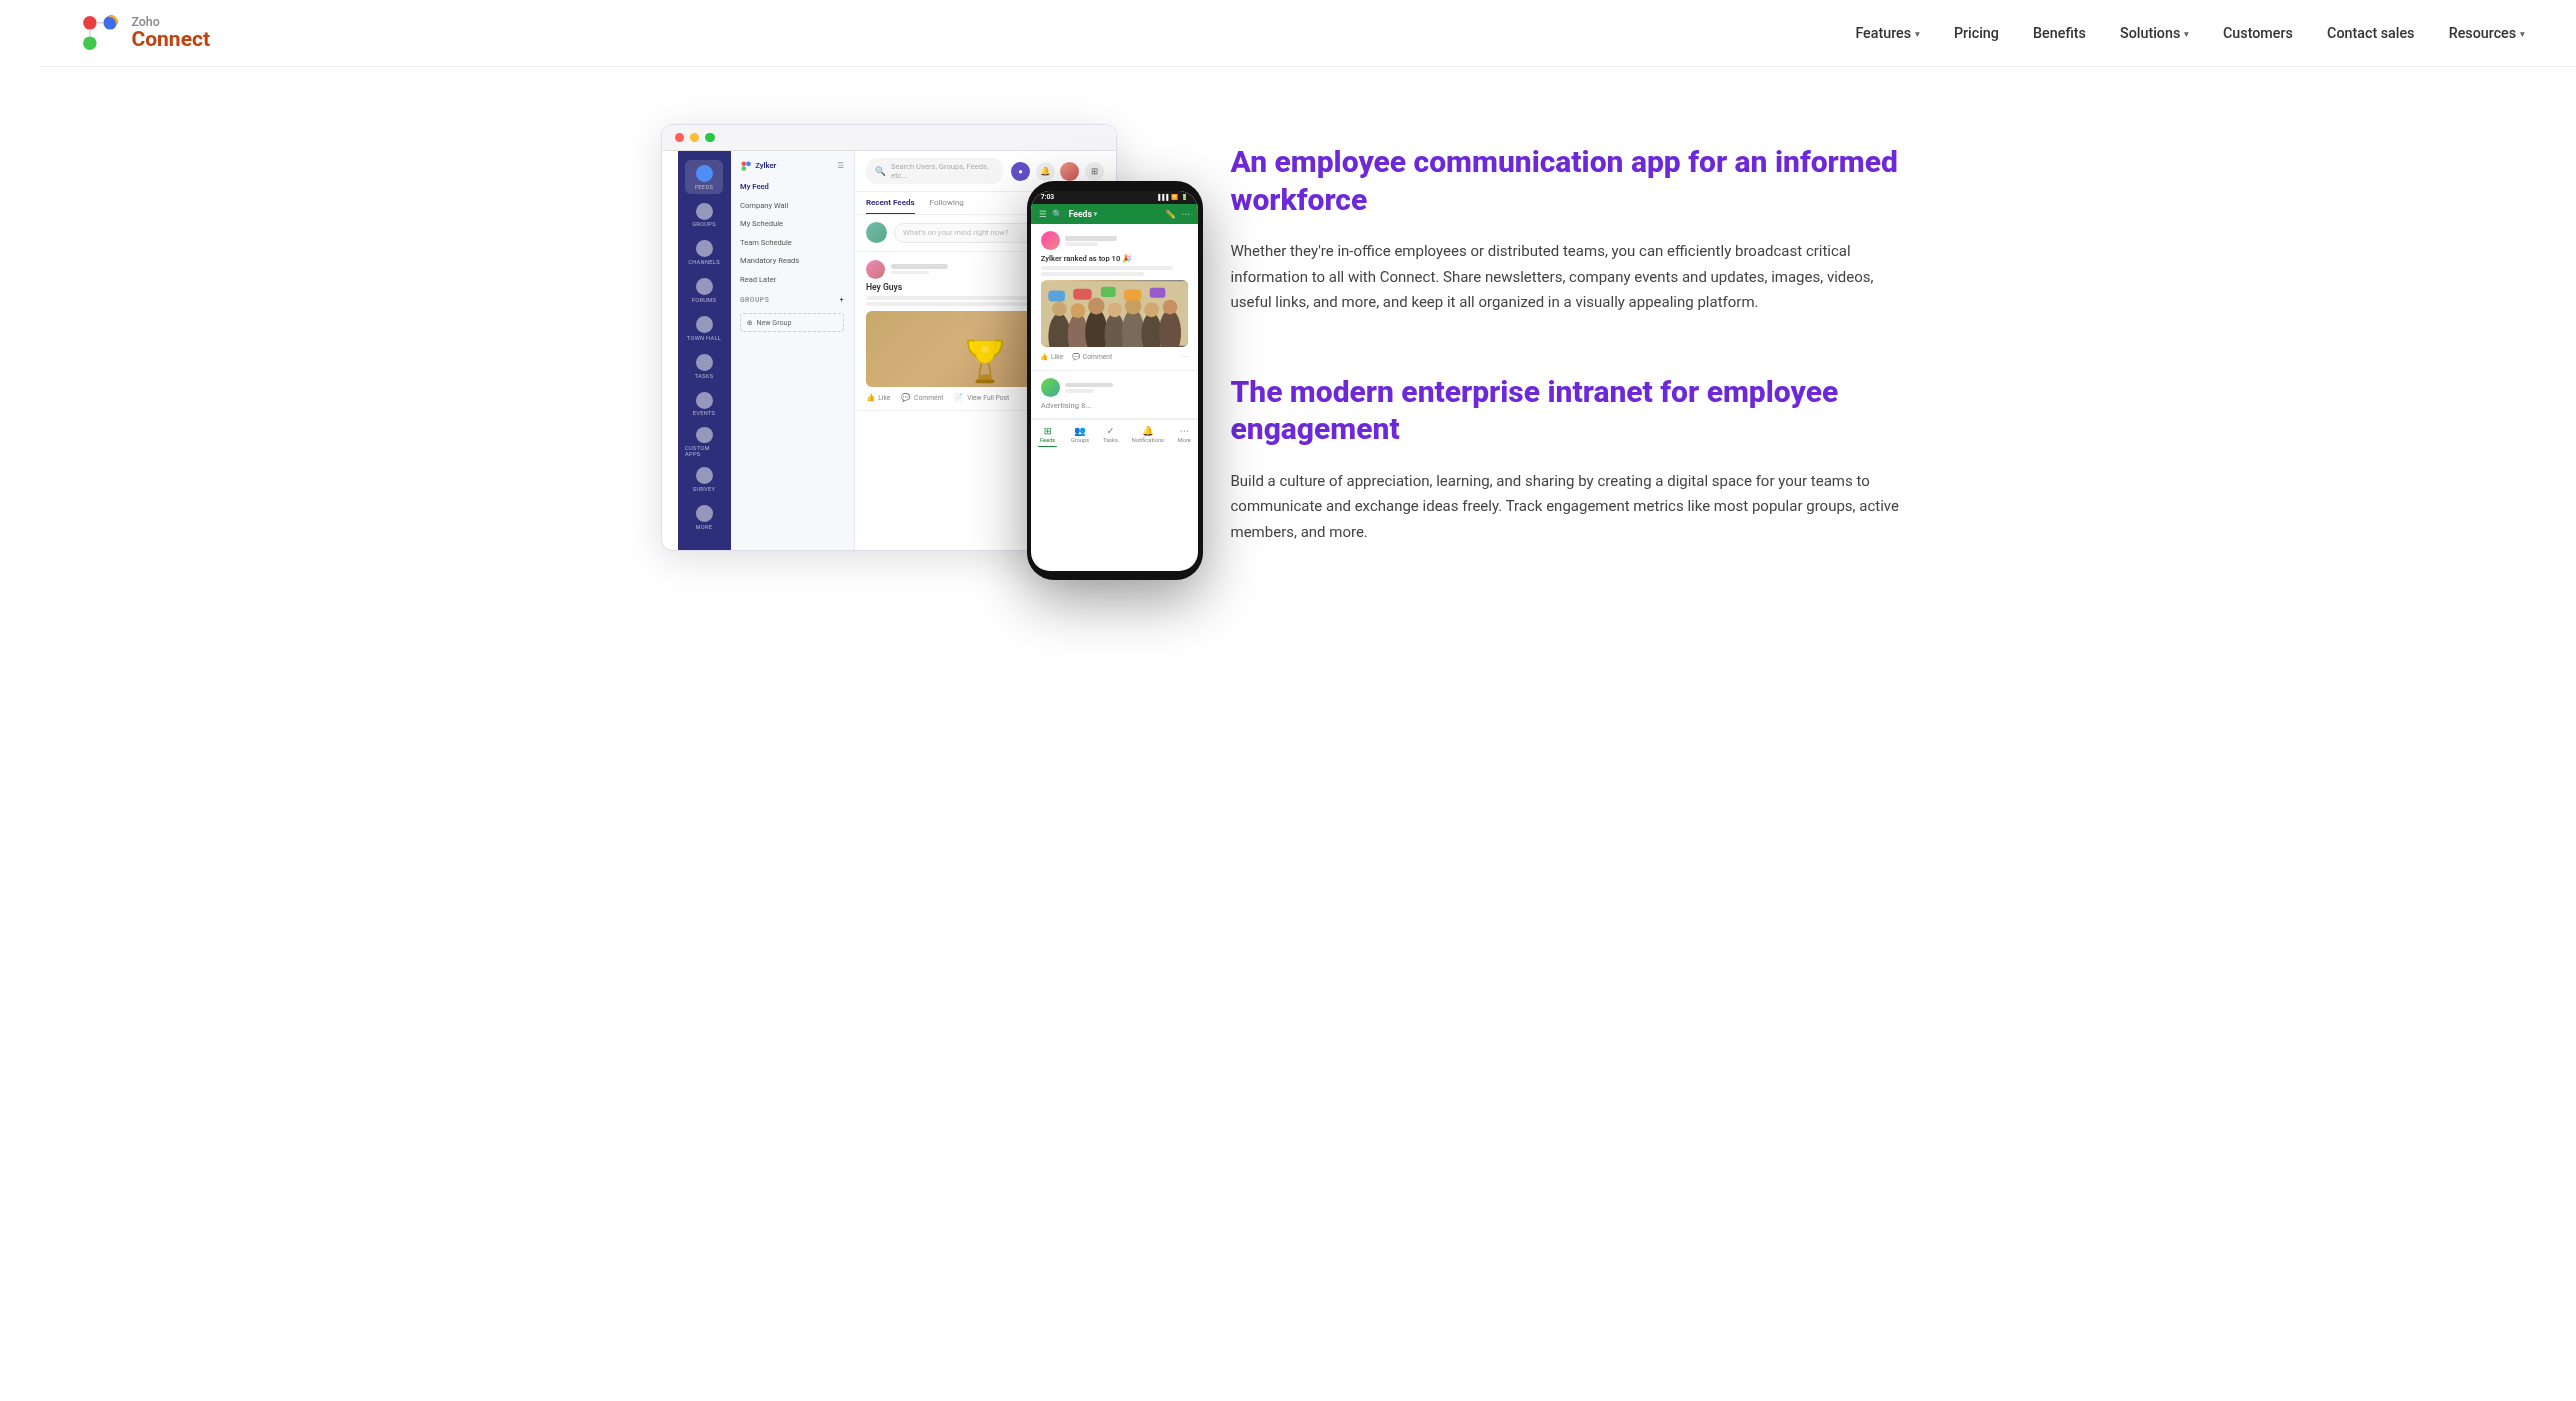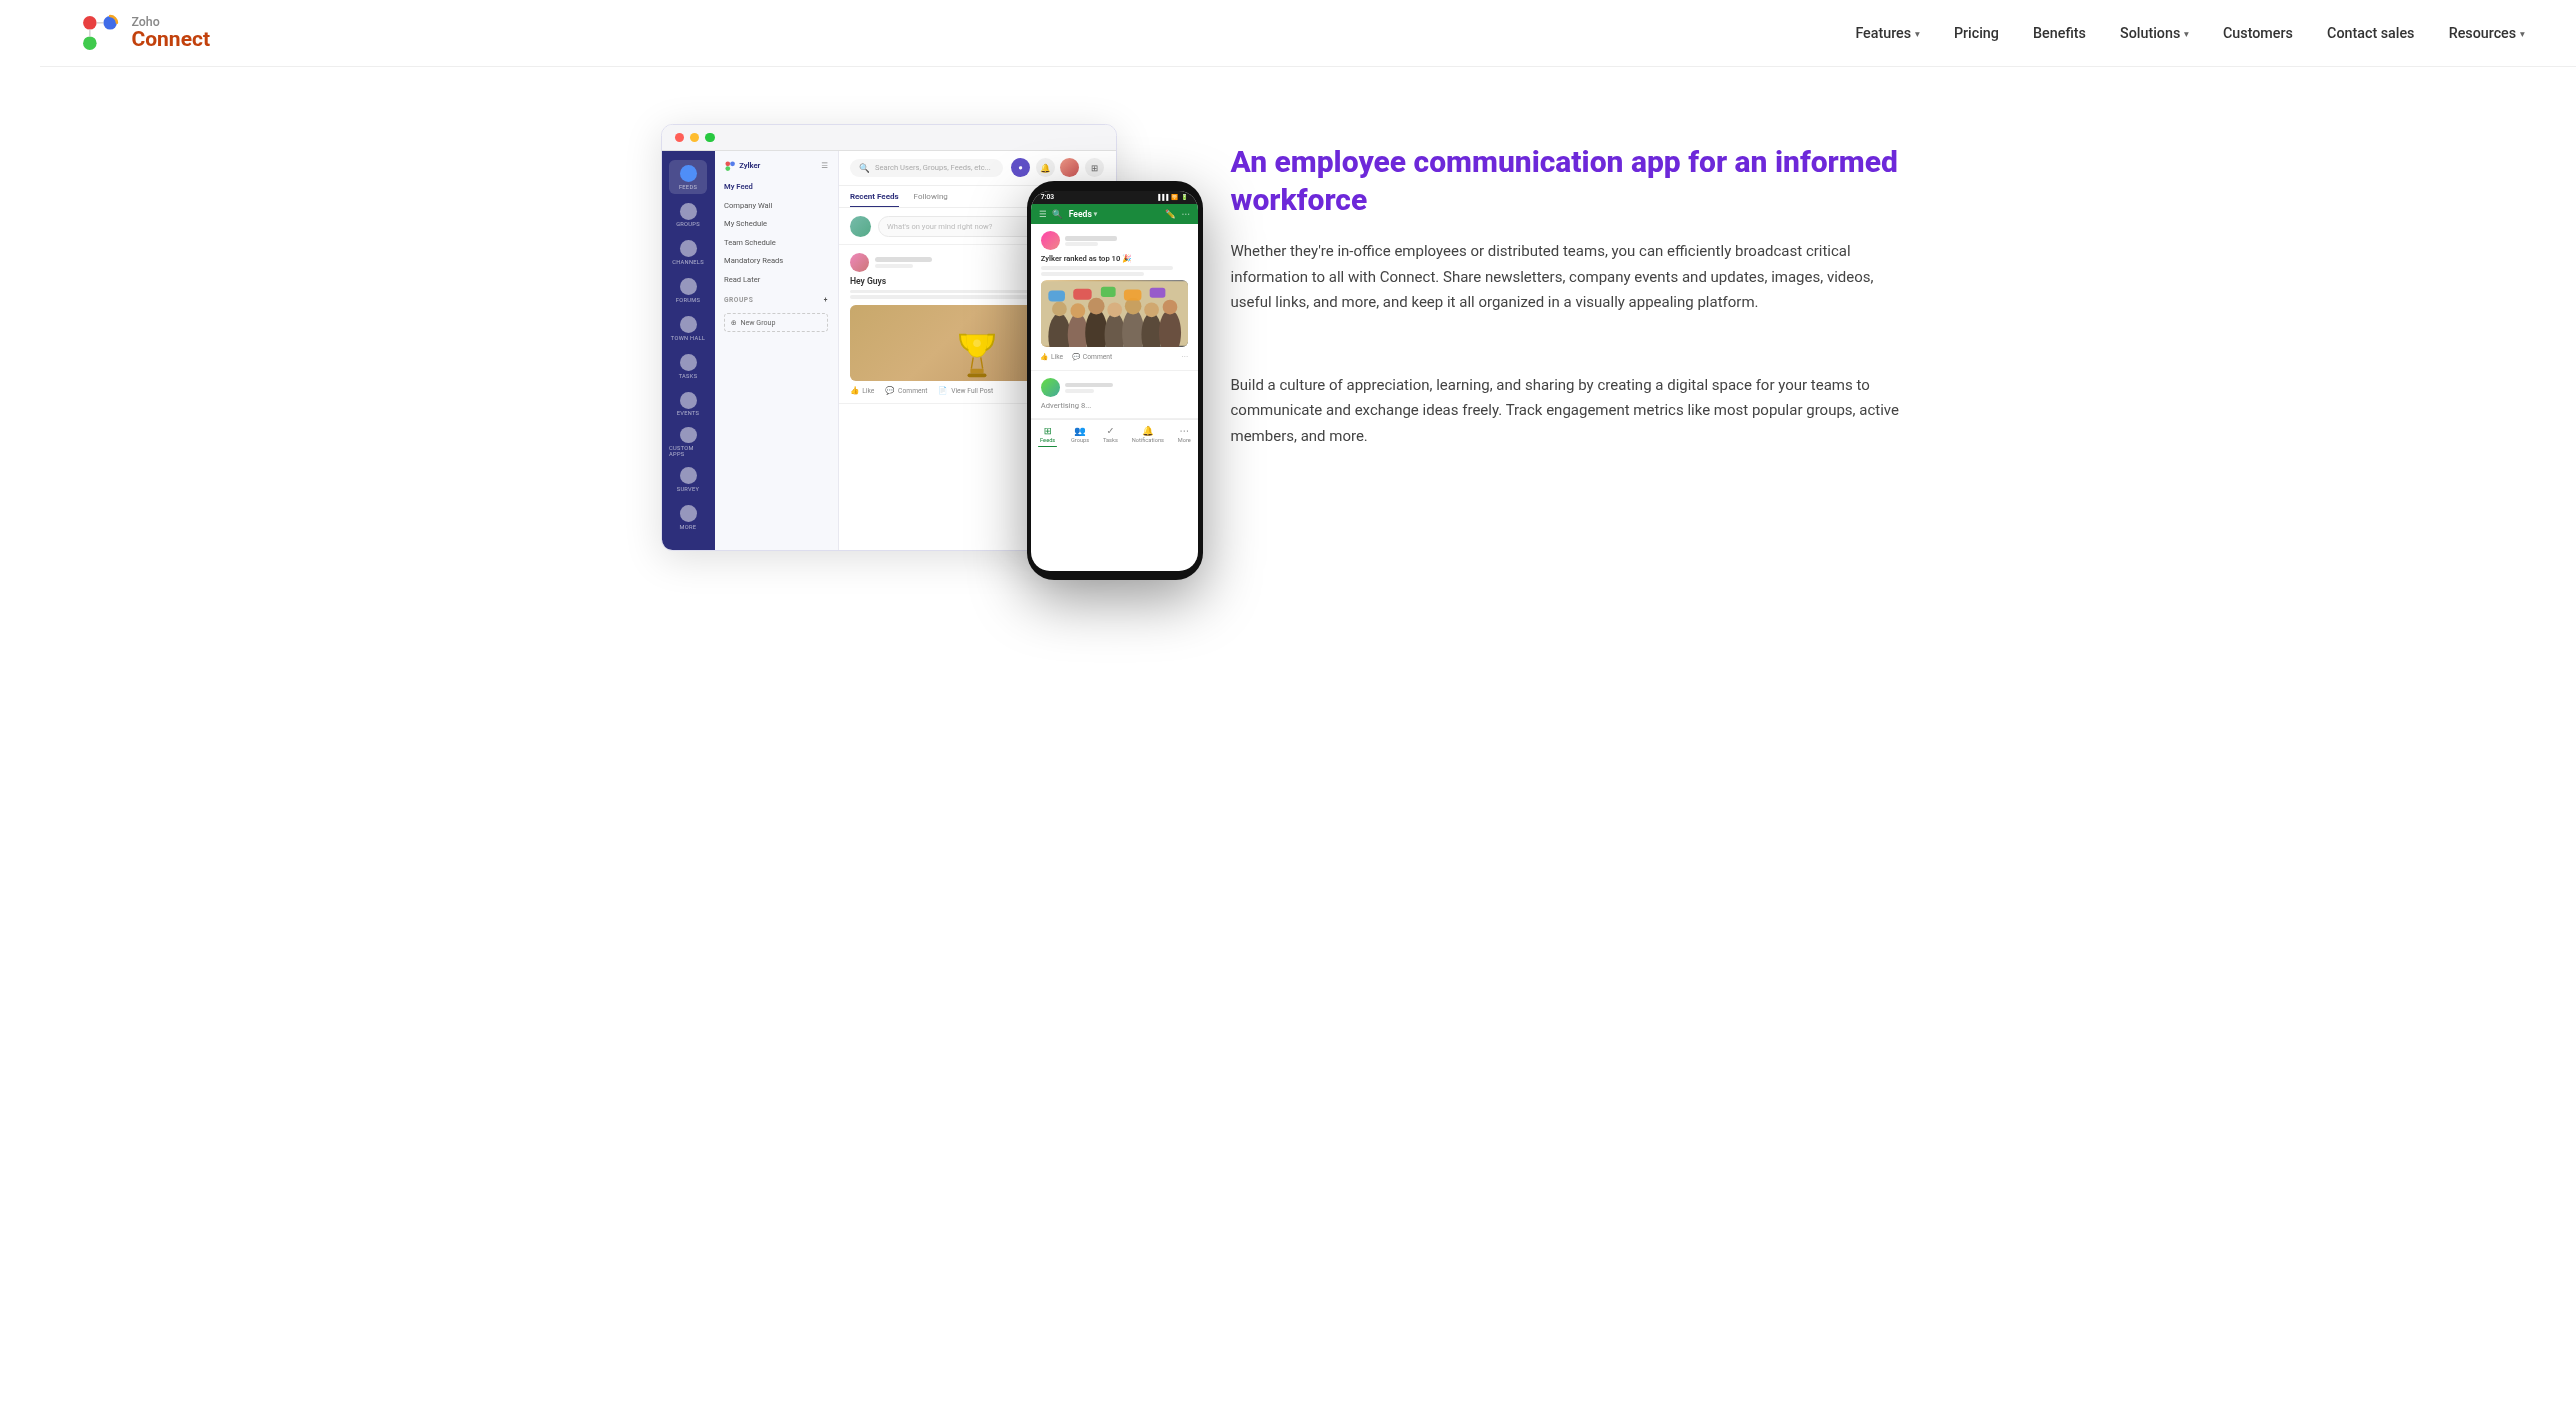--- a/index.html
+++ b/index.html
@@ -84,20 +84,21 @@
       border-bottom: 1px solid #e0e0e0;
     }
     .dot { width: 9.5px; height: 9.5px; border-radius: 50%; }
     .dot-red { background: #ff5f57; }
     .dot-yellow { background: #febc2e; }
     .dot-green { background: #28c840; }
 
     .desktop-inner {
       display: flex;
       height: 399px;
+      margin-left: 16px;
     }
 
     
     .app-sidebar {
       width: 53px;
       background: #2d2f7b;
       display: flex;
       flex-direction: column;
       align-items: center;
       padding-top: 9.5px;
@@ -788,18 +789,19 @@
     </div>
 
   </div>
 
   <div class="right-content">
     <div class="section-block">
       <h2 class="section-heading">An employee communication app for an informed workforce</h2>
       <p class="section-body">Whether they're in-office employees or distributed teams, you can efficiently broadcast critical information to all with Connect. Share newsletters, company events and updates, images, videos, useful links, and more, and keep it all organized in a visually appealing platform.</p>
     </div>
     <div class="section-block">
+      <h2 class="section-heading">The modern enterprise intranet for employee engagement</h2>
       <p class="section-body">Build a culture of appreciation, learning, and sharing by creating a digital space for your teams to communicate and exchange ideas freely. Track engagement metrics like most popular groups, active members, and more.</p>
     </div>
   </div>
 
 </div>
 
 
 </body></html>

